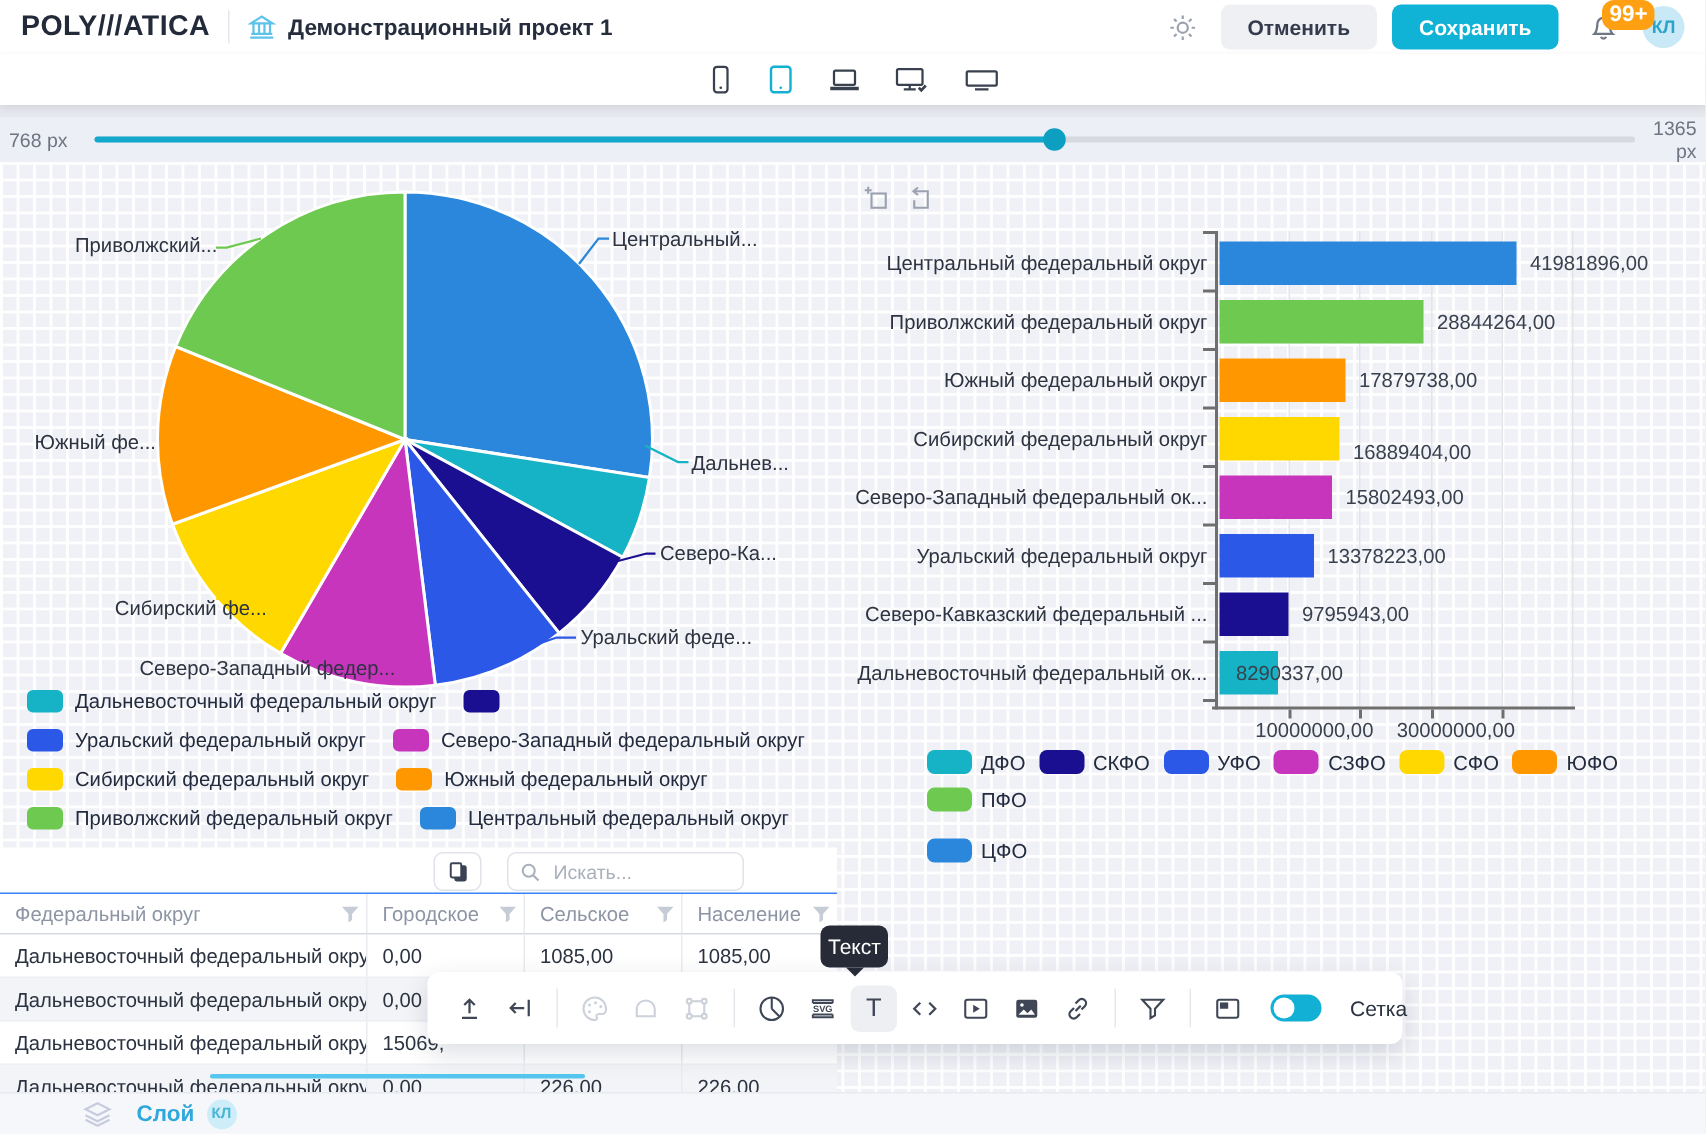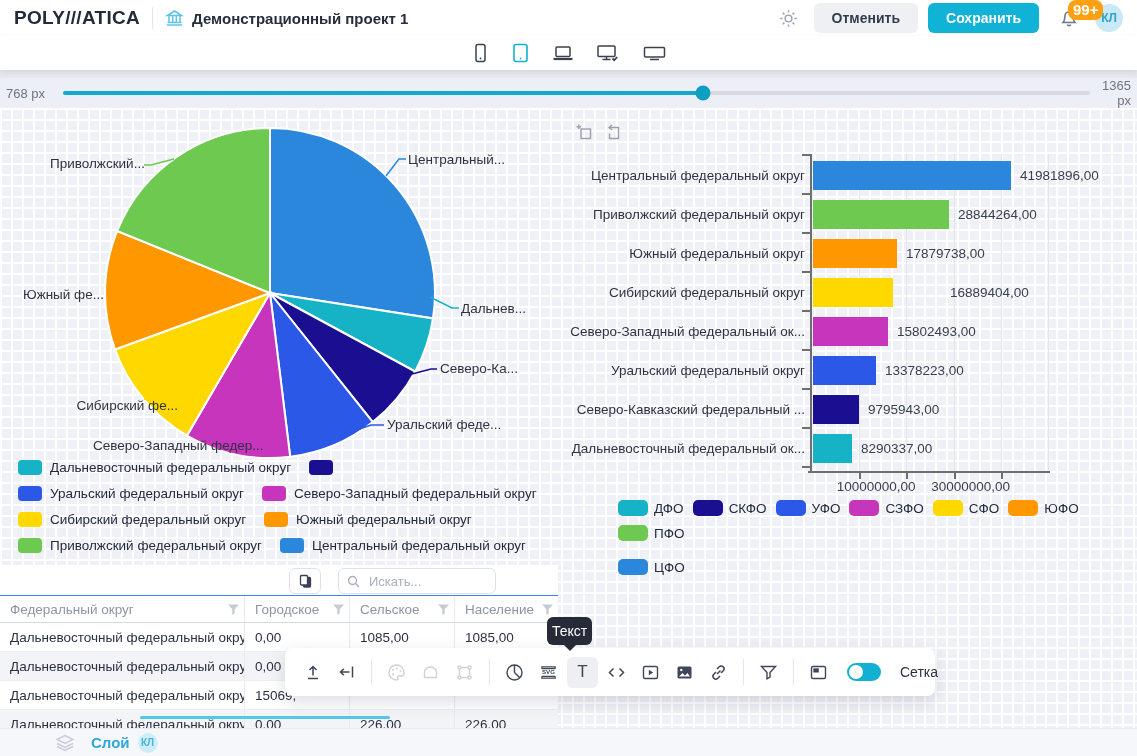--- a/index.html
+++ b/index.html
@@ -278,33 +278,33 @@
         <div class="bar-rect" style="left: 813px; top: 53px; width: 198px; background: rgb(43, 135, 219); pointer-events: auto;"></div>
         <div class="bar-val" style="left: 1020px; top: 48px;">41981896,00</div>
         <div class="bar-ylabel" style="top: 87px;">Приволжский федеральный округ</div>
         <div class="bar-rect" style="left: 813px; top: 92px; width: 136px; background: rgb(109, 201, 79); pointer-events: auto;"></div>
         <div class="bar-val" style="left: 958px; top: 87px;">28844264,00</div>
         <div class="bar-ylabel" style="top: 126px;">Южный федеральный округ</div>
         <div class="bar-rect" style="left: 813px; top: 131px; width: 84px; background: rgb(255, 152, 0); pointer-events: auto;"></div>
         <div class="bar-val" style="left: 906px; top: 126px;">17879738,00</div>
         <div class="bar-ylabel" style="top: 165px;">Сибирский федеральный округ</div>
         <div class="bar-rect" style="left: 813px; top: 170px; width: 80px; background: rgb(255, 216, 0); pointer-events: auto;"></div>
-        <div class="bar-val" style="left: 902px; top: 165px; margin-left: 48px;">16889404,00</div>
+        <div class="bar-val" style="left: 902px; top: 174px;">16889404,00</div>
         <div class="bar-ylabel" style="top: 204px;">Северо-Западный федеральный ок...</div>
         <div class="bar-rect" style="left: 813px; top: 209px; width: 75px; background: rgb(200, 53, 189); pointer-events: auto;"></div>
         <div class="bar-val" style="left: 897px; top: 204px;">15802493,00</div>
         <div class="bar-ylabel" style="top: 243px;">Уральский федеральный округ</div>
         <div class="bar-rect" style="left: 813px; top: 248px; width: 63px; background: rgb(44, 88, 232); pointer-events: auto;"></div>
         <div class="bar-val" style="left: 885px; top: 243px;">13378223,00</div>
         <div class="bar-ylabel" style="top: 282px;">Северо-Кавказский федеральный ...</div>
         <div class="bar-rect" style="left: 813px; top: 287px; width: 46px; background: rgb(25, 15, 144); pointer-events: auto;"></div>
         <div class="bar-val" style="left: 868px; top: 282px;">9795943,00</div>
         <div class="bar-ylabel" style="top: 321px;">Дальневосточный федеральный ок...</div>
         <div class="bar-rect" style="left: 813px; top: 326px; width: 39px; background: rgb(22, 179, 198); pointer-events: auto;"></div>
-        <div class="bar-val" style="left: 861px; top: 321px;">8290337,00</div>
+        <div class="bar-val" style="left: 824px; top: 321px;">8290337,00</div>
         <div class="bar-axis-y"></div>
         <div class="bar-axis-x"></div>
         <div class="bar-ytick" style="top: 46px;"></div>
         <div class="bar-ytick" style="top: 85px;"></div>
         <div class="bar-ytick" style="top: 124px;"></div>
         <div class="bar-ytick" style="top: 163px;"></div>
         <div class="bar-ytick" style="top: 202px;"></div>
         <div class="bar-ytick" style="top: 241px;"></div>
         <div class="bar-ytick" style="top: 280px;"></div>
         <div class="bar-ytick" style="top: 319px;"></div>

